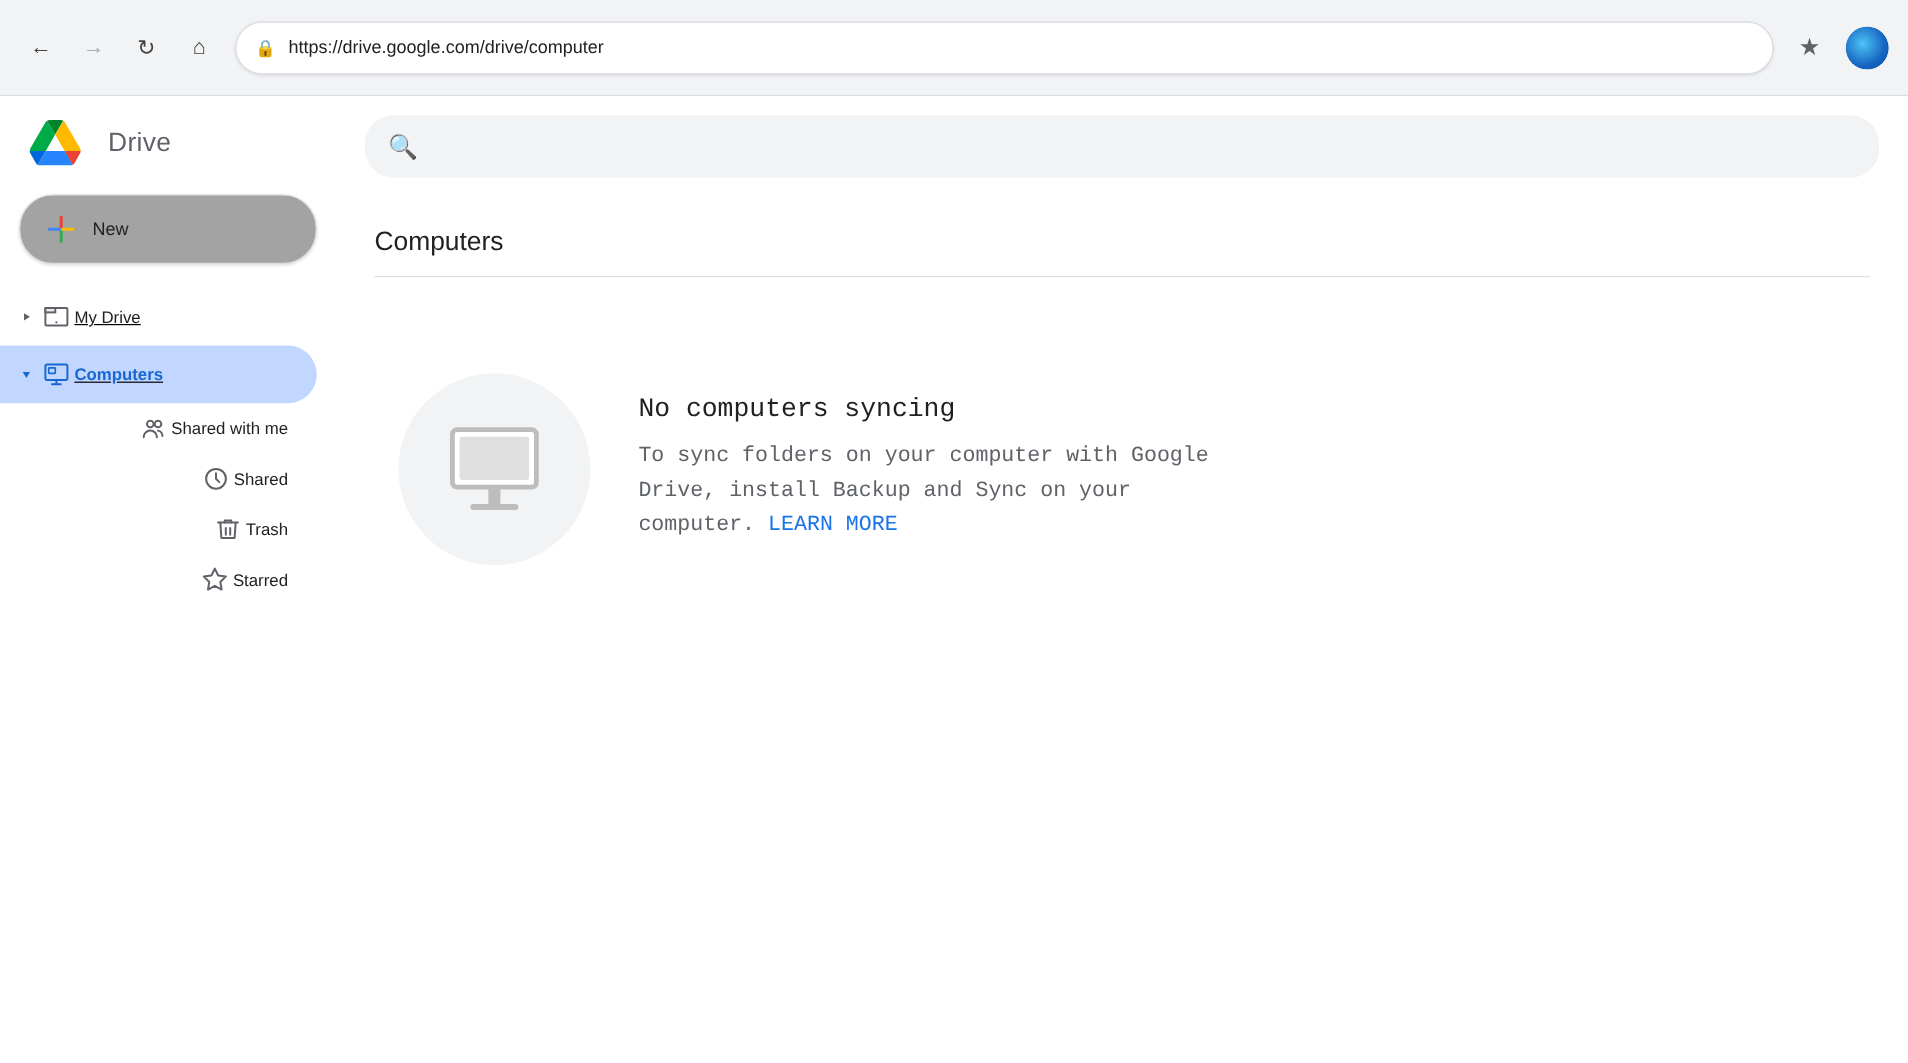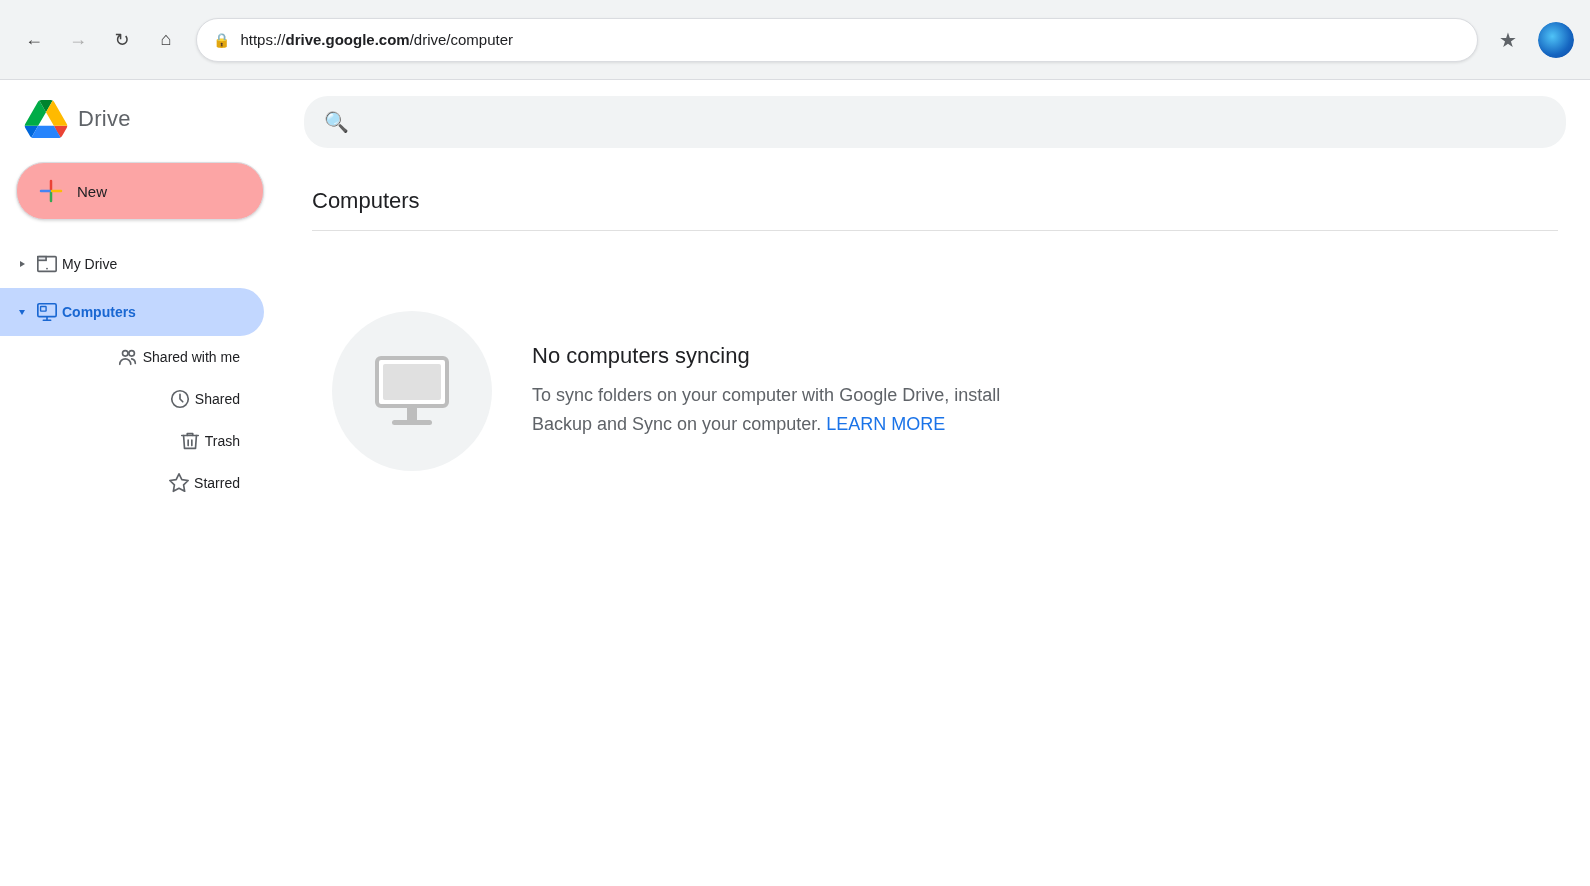--- a/index.html
+++ b/index.html
@@ -30,21 +30,21 @@
       border-radius: 24px;
       height: 44px;
       display: flex;
       align-items: center;
       padding: 0 16px;
       gap: 10px;
       box-shadow: 0 1px 3px rgba(0,0,0,0.1);
     }
     .lock-icon { color: #5f6368; font-size: 14px; }
     .address-text { font-size: 15px; color: #202124; flex: 1; }
-    .address-text span { font-weight: bold; }
+    .address-text span { font-weight: normal; }
     .star-btn {
       width: 36px; height: 36px; border-radius: 50%; background: none;
       border: none; cursor: pointer; display: flex; align-items: center;
       justify-content: center; font-size: 20px; color: #5f6368;
     }
     .profile-icon {
       width: 36px; height: 36px; border-radius: 50%;
       overflow: hidden; cursor: pointer;
     }
     .profile-circle {
@@ -63,21 +63,21 @@
     .sidebar {
       width: 280px;
       min-width: 280px;
       padding: 12px 0;
       overflow-y: auto;
     }
 
     .sidebar-header {
       display: flex;
       align-items: center;
-      gap: 10px;
+      gap: 22px;
       padding: 8px 24px 16px;
     }
 
     
     .drive-logo {
       width: 44px;
       height: 38px;
       flex-shrink: 0;
     }
 
@@ -89,21 +89,21 @@
     }
 
     .new-button {
       margin: 8px 16px 20px;
       display: flex;
       align-items: center;
       gap: 12px;
       padding: 14px 20px;
       border: 1px solid #dadce0;
       border-radius: 28px;
-      background: #fca5a5;
+      background: #a3a3a3;
       cursor: pointer;
       box-shadow: 0 1px 3px rgba(0,0,0,0.15);
       width: calc(100% - 32px);
       font-size: 15px;
       font-weight: 500;
       color: #202124;
       transition: box-shadow 0.2s;
     }
 
     .plus-icon-wrap {
@@ -129,20 +129,21 @@
     .nav-item-label { font-size: 14px; }
 
     .nav-item-with-arrow {
       display: flex;
       align-items: center;
       gap: 0;
       padding: 10px 0 10px 8px;
       margin-right: 16px;
       border-radius: 0 28px 28px 0;
       cursor: pointer;
+      text-decoration: underline;
     }
     .nav-item-with-arrow.active { background: #c2d7ff; }
 
     .arrow-btn {
       width: 28px; height: 28px; display: flex; align-items: center;
       justify-content: center; flex-shrink: 0; color: #5f6368;
     }
 
     
     .main-content {
@@ -194,20 +195,21 @@
       height: 1px;
       background: #e0e0e0;
       margin-bottom: 40px;
     }
 
     .empty-state {
       display: flex;
       align-items: center;
       gap: 40px;
       padding: 40px 20px;
+      font-family: Liberation Mono, monospace;
     }
 
     .computer-icon-wrap {
       width: 160px;
       height: 160px;
       border-radius: 50%;
       background: #f1f3f4;
       display: flex;
       align-items: center;
       justify-content: center;

